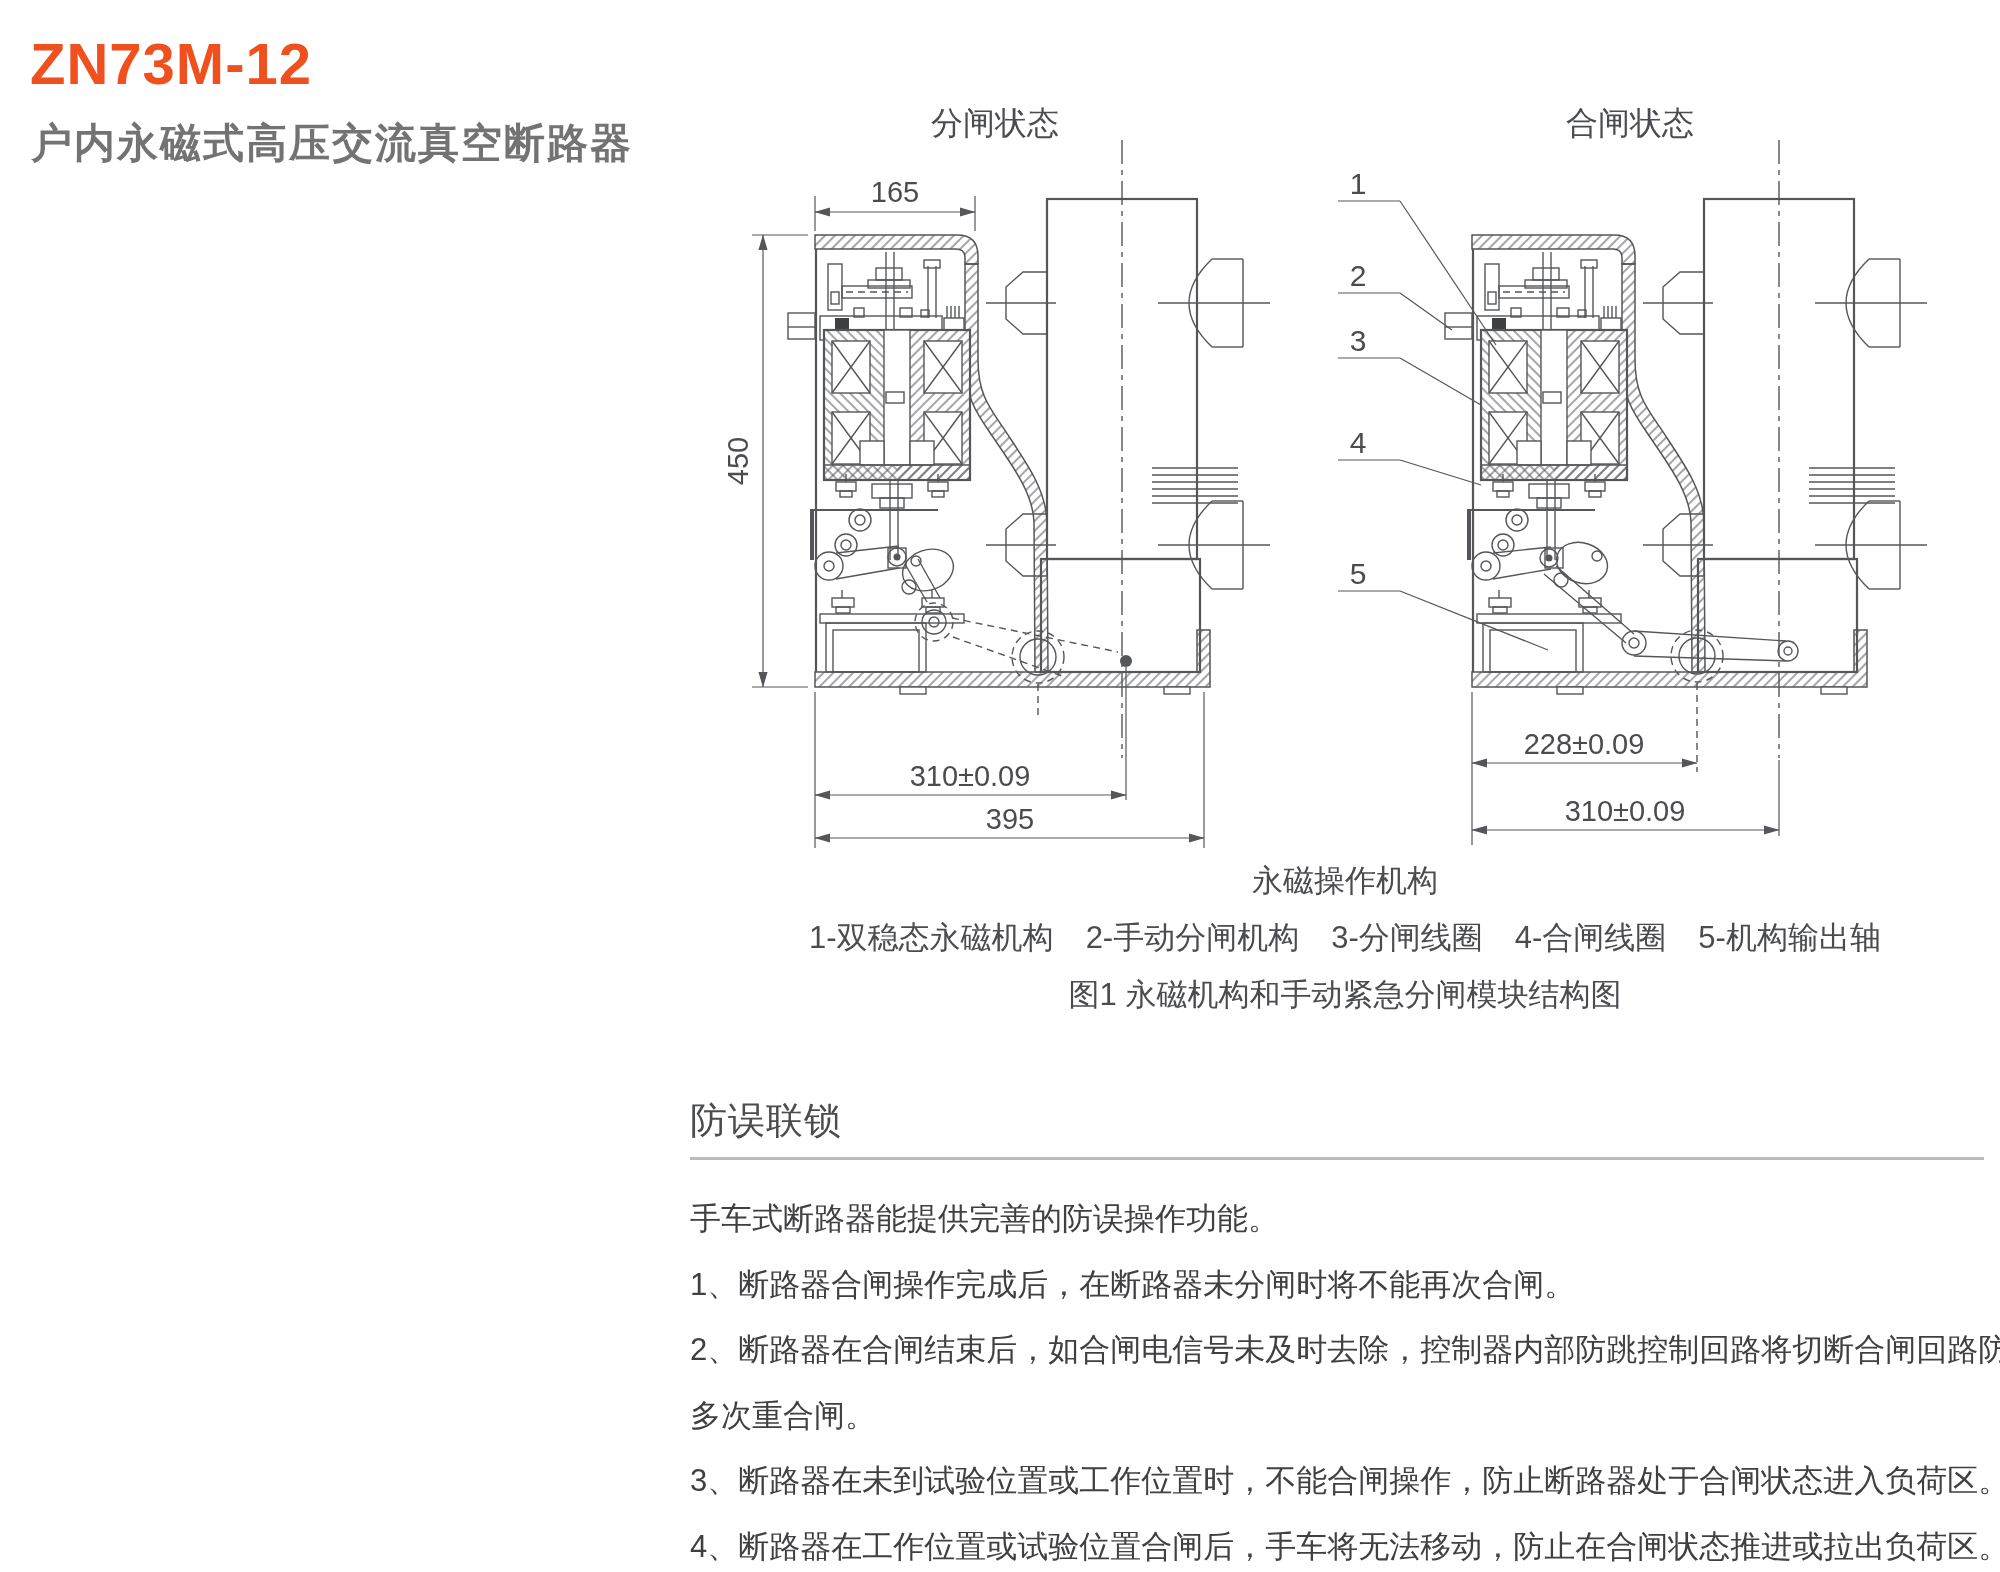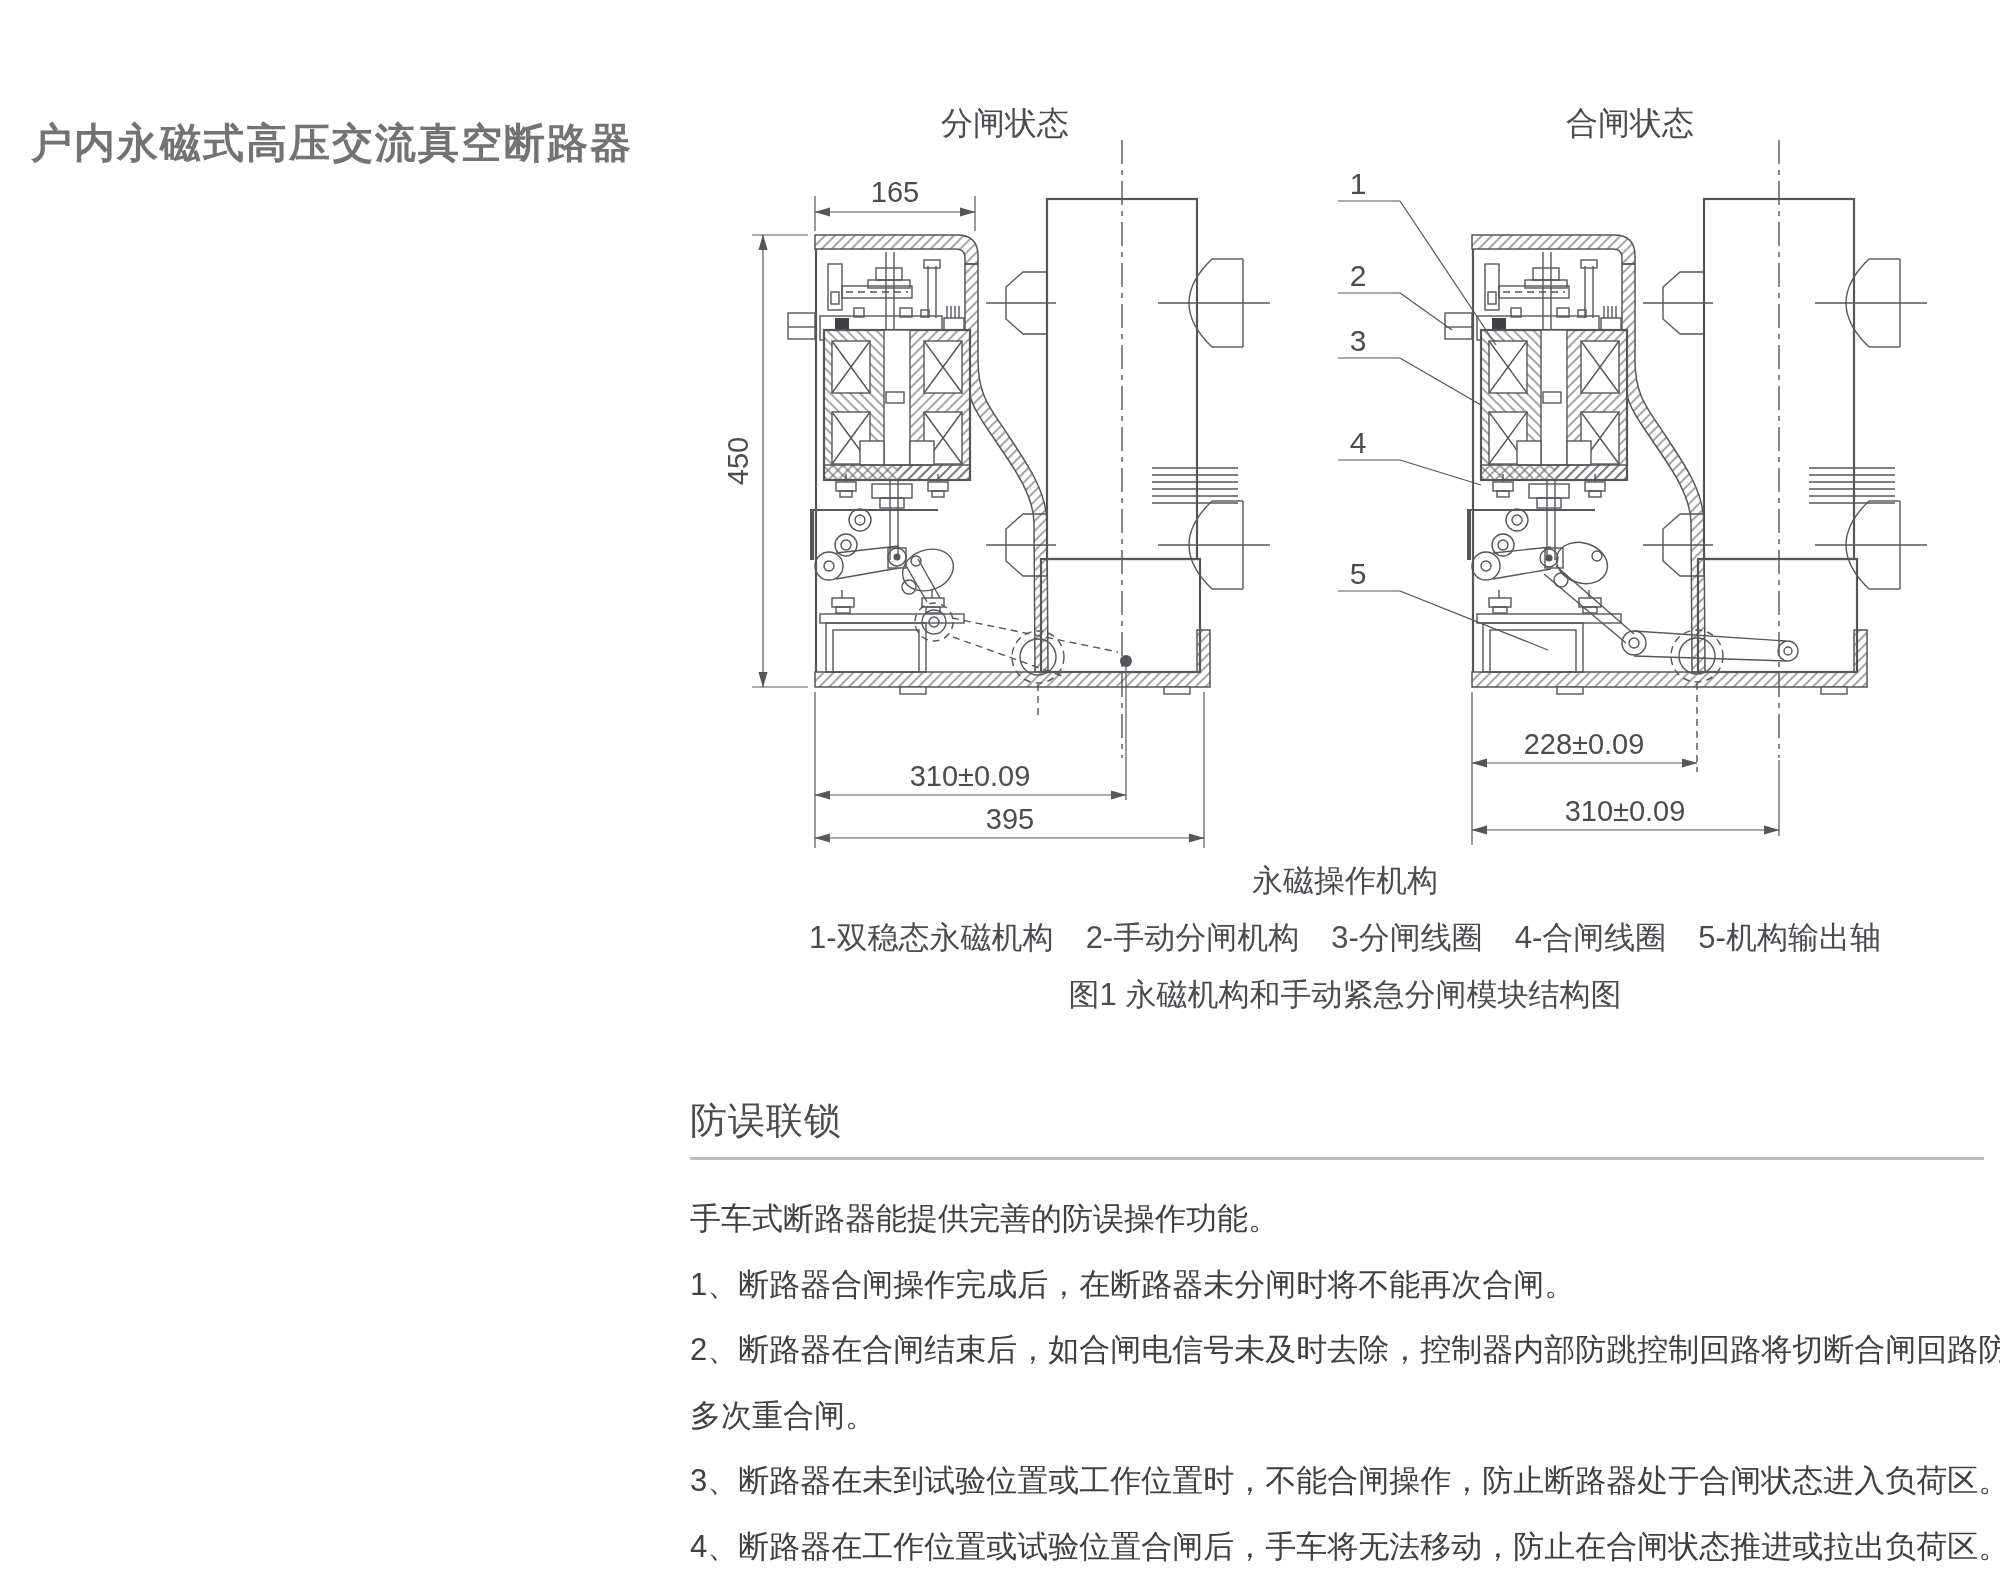--- a/index.html
+++ b/index.html
@@ -1,21 +1,21 @@
 <!DOCTYPE html>
 <html><head>
 <meta charset="utf-8">
 <style>
   html,body{margin:0;padding:0;background:#ffffff;}
   .page{position:relative;width:2000px;height:1572px;background:#fff;overflow:hidden;
         font-family:"Liberation Sans","DejaVu Sans",sans-serif;color:#3e3f42;}
   .page-title{position:absolute;left:30px;top:30px;font-size:58px;font-weight:700;letter-spacing:1px;}
   .page-subtitle{position:absolute;left:31px;top:116px;font-size:41px;font-weight:600;letter-spacing:2px;}
   .state-label{position:absolute;top:102px;transform:translateX(-50%);font-size:32px;color:#4b4c50;}
-  .state-open{left:995px;margin-left:10px;}
+  .state-open{left:995px;}
   .state-closed{left:1630px;}
   .fig-caption{position:absolute;transform:translateX(-50%);left:1345px;font-size:31px;color:#4b4c50;white-space:nowrap;}
   .cap-title{top:860px;}
   .cap-legend{top:917px;display:flex;gap:32px;}
   .cap-fig{top:974px;text-align:center;}
   .sec-heading{position:absolute;left:690px;top:1096px;font-size:37px;color:#4b4c4e;letter-spacing:1px;}
   .sec-rule{position:absolute;left:690px;top:1157px;width:1294px;height:3px;background:#b9bdbf;}
   .sec-body{position:absolute;left:690px;top:1186px;width:1300px;font-size:31px;line-height:65.5px;color:#404043;}
   .sec-body div{white-space:nowrap;}
   svg{position:absolute;left:0;top:0;}
@@ -30,20 +30,21 @@
   .dimtxt{font-family:"Liberation Sans",sans-serif;font-size:29px;fill:#4b4c50;text-anchor:middle;}
   .callout{font-family:"Liberation Sans",sans-serif;font-size:30px;fill:#4b4c50;text-anchor:middle;}
   .blackfill{fill:#3f4043;stroke:none;}
   .dot{fill:#55565a;stroke:none;}
 </style>
 </head>
 <body>
 
 <div class="page">
 
+  <div class="page-title" style="color:#F0501E;">ZN73M-12</div>
   <div class="page-subtitle" style="color:#737373;">户内永磁式高压交流真空断路器</div>
 
   <div class="state-label state-open">分闸状态</div>
   <div class="state-label state-closed">合闸状态</div>
 
   <svg width="2000" height="1060" viewBox="0 0 2000 1060">
     <defs>
       <pattern id="hA" width="7" height="7" patternUnits="userSpaceOnUse" patternTransform="rotate(45)">
         <line x1="1" y1="0" x2="1" y2="7" stroke="#5b5c60" stroke-width="1.1"></line>
       </pattern>

